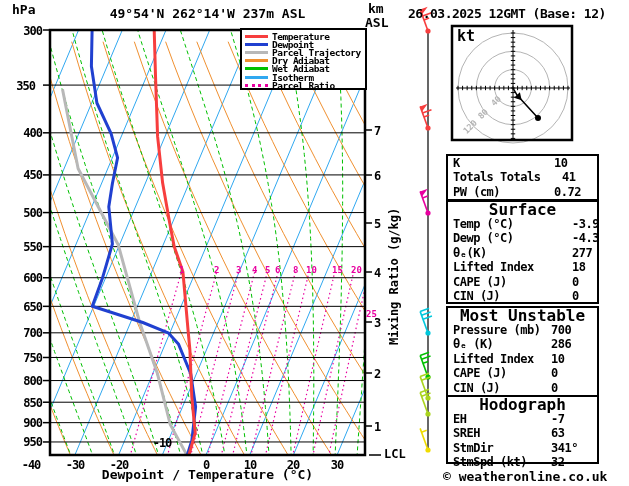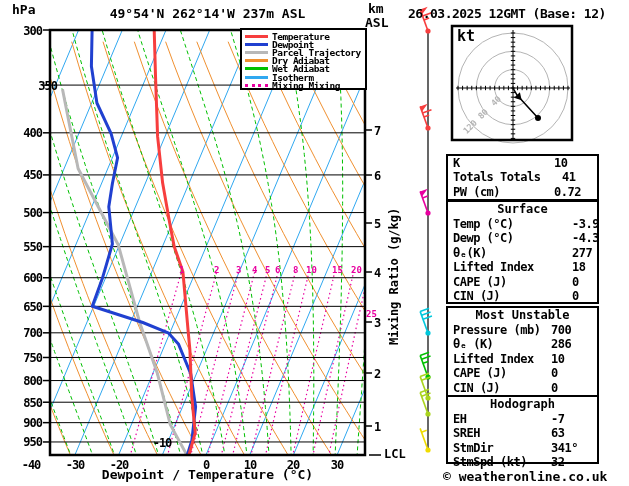--- a/index.html
+++ b/index.html
@@ -9,21 +9,21 @@
   .f13{font-size:13px;line-height:14px;}
   .f12{font-size:12px;line-height:13px;}
   .f11{font-size:15px;line-height:12px;}
   svg{position:absolute;left:0;top:0;}
   .legendbox{position:absolute;left:240px;top:28px;width:127px;height:62px;border:2px solid #000;
              background:#fff;box-sizing:border-box;padding:2px 0 0 3px;}
   .legrow{display:flex;align-items:center;height:8.2px;}
   .legswatch{width:23px;margin-right:4px;flex:0 0 auto;}
   .leglabel{font-size:9.5px;letter-spacing:-0.5px;}
   .tbox{position:absolute;left:446px;width:153px;border:2px solid #000;background:#fff;box-sizing:border-box;}
-  .thead{text-align:center;font-size:12px;height:15px;line-height:15px;}
+  .thead{text-align:center;font-size:16px;height:15px;line-height:15px;}
   .trow{position:relative;height:14.4px;line-height:14.4px;font-size:12px;padding-left:5px;letter-spacing:-0.5px;}
   .tval{position:absolute;top:0;}
   .vertlabel{transform:rotate(-90deg);transform-origin:0 0;}
   .mixlabel{position:absolute;color:#e800a0;font-size:9px;line-height:10px;}
   .plabel{position:absolute;font-size:12px;width:30px;text-align:right;letter-spacing:-1px;}
   .tlabel{position:absolute;font-size:12px;width:36px;text-align:center;letter-spacing:-1px;}
   .kmlabel{position:absolute;font-size:12px;}
 </style>
 </head>
 <body>
@@ -295,33 +295,33 @@
       <div class="legrow">
         <div class="legswatch" style="border-top: 3px solid rgb(0, 192, 0);"></div>
         <div class="leglabel">Wet Adiabat</div>
       </div>
       <div class="legrow">
         <div class="legswatch" style="border-top: 3px solid rgb(48, 168, 240);"></div>
         <div class="leglabel">Isotherm</div>
       </div>
       <div class="legrow">
         <div class="legswatch" style="border-top: 3px dotted rgb(232, 0, 160);"></div>
-        <div class="leglabel">Mixing Mixing</div>
+        <div class="leglabel">Parcel Ratio</div>
       </div>
     </div>
 
   <div class="abs f13" style="left:50px;top:468px;width:315px;text-align:center;">Dewpoint / Temperature (°C)</div>
   <div class="abs f12 vertlabel" style="left:388px;top:345px;">Mixing Ratio (g/kg)</div>
   <div class="abs f12" style="left:384px;top:448px;">LCL</div>
   <div class="abs f11" style="left:457px;top:30px;">kt</div>
   <div class="abs f13" style="left:443px;top:470px;">© weatheronline.co.uk</div>
 
   <div id="labels">
       <div class="plabel" style="left:12px;top:24px;">300</div>
-      <div class="plabel" style="left:27px;top:79px;">350</div>
+      <div class="plabel" style="left:5px;top:79px;">350</div>
       <div class="plabel" style="left:12px;top:126px;">400</div>
       <div class="plabel" style="left:12px;top:168px;">450</div>
       <div class="plabel" style="left:12px;top:206px;">500</div>
       <div class="plabel" style="left:12px;top:240px;">550</div>
       <div class="plabel" style="left:12px;top:271px;">600</div>
       <div class="plabel" style="left:12px;top:300px;">650</div>
       <div class="plabel" style="left:12px;top:326px;">700</div>
       <div class="plabel" style="left:12px;top:351px;">750</div>
       <div class="plabel" style="left:12px;top:374px;">800</div>
       <div class="plabel" style="left:12px;top:396px;">850</div>

